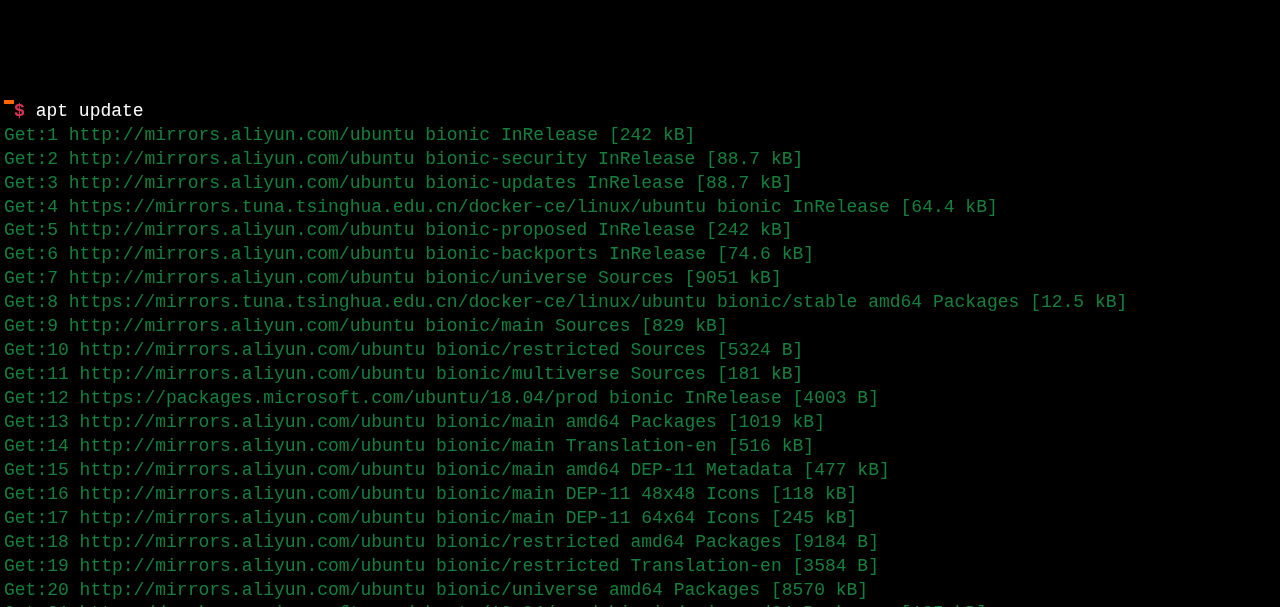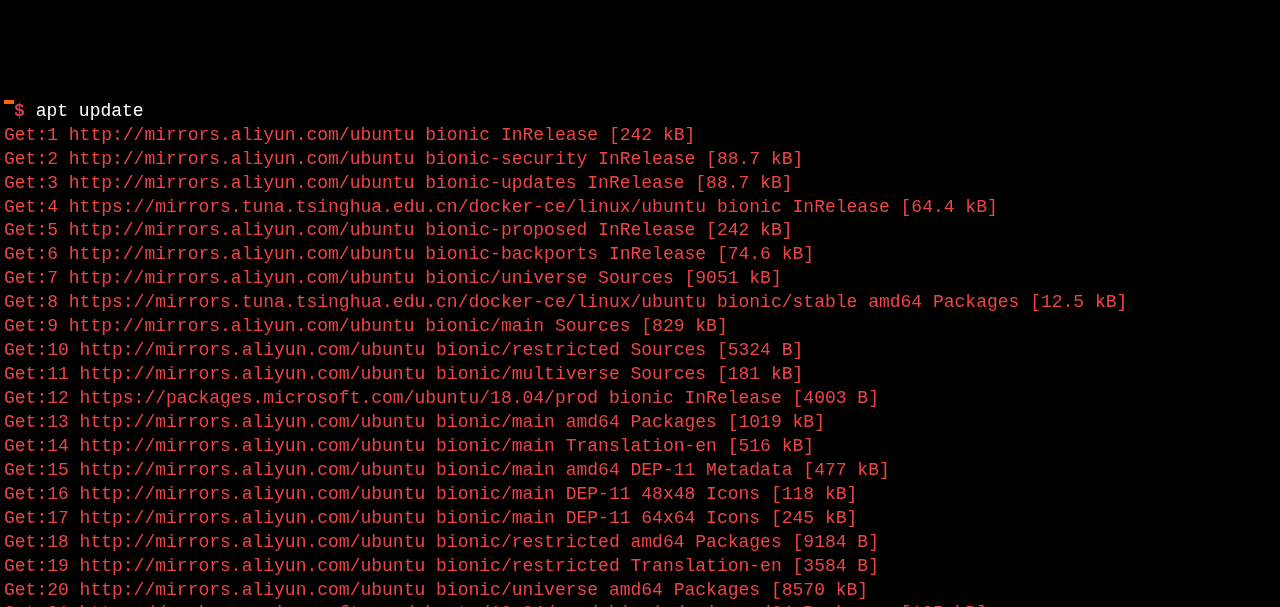--- a/index.html
+++ b/index.html
@@ -32,21 +32,21 @@
     }
     .prompt-dollar {
       color: #dd3355;
       font-weight: bold;
     }
     .command-text {
       color: #ffffff;
       text-align: right;
     }
     .output-line {
-      color: #ef4444;
+      color: #15803d;
     }
   </style>
 </head>
 <body>
 
 
 
 <div><span class="terminal-line"><span class="cursor-block"></span><span class="prompt-dollar">$</span> <span class="command-text">apt update</span></span><span id="output-container"><span class="terminal-line output-line">Get:1 http://mirrors.aliyun.com/ubuntu bionic InRelease [242 kB]</span><span class="terminal-line output-line">Get:2 http://mirrors.aliyun.com/ubuntu bionic-security InRelease [88.7 kB]</span><span class="terminal-line output-line">Get:3 http://mirrors.aliyun.com/ubuntu bionic-updates InRelease [88.7 kB]</span><span class="terminal-line output-line">Get:4 https://mirrors.tuna.tsinghua.edu.cn/docker-ce/linux/ubuntu bionic InRelease [64.4 kB]</span><span class="terminal-line output-line">Get:5 http://mirrors.aliyun.com/ubuntu bionic-proposed InRelease [242 kB]</span><span class="terminal-line output-line">Get:6 http://mirrors.aliyun.com/ubuntu bionic-backports InRelease [74.6 kB]</span><span class="terminal-line output-line">Get:7 http://mirrors.aliyun.com/ubuntu bionic/universe Sources [9051 kB]</span><span class="terminal-line output-line">Get:8 https://mirrors.tuna.tsinghua.edu.cn/docker-ce/linux/ubuntu bionic/stable amd64 Packages [12.5 kB]</span><span class="terminal-line output-line">Get:9 http://mirrors.aliyun.com/ubuntu bionic/main Sources [829 kB]</span><span class="terminal-line output-line">Get:10 http://mirrors.aliyun.com/ubuntu bionic/restricted Sources [5324 B]</span><span class="terminal-line output-line">Get:11 http://mirrors.aliyun.com/ubuntu bionic/multiverse Sources [181 kB]</span><span class="terminal-line output-line">Get:12 https://packages.microsoft.com/ubuntu/18.04/prod bionic InRelease [4003 B]</span><span class="terminal-line output-line">Get:13 http://mirrors.aliyun.com/ubuntu bionic/main amd64 Packages [1019 kB]</span><span class="terminal-line output-line">Get:14 http://mirrors.aliyun.com/ubuntu bionic/main Translation-en [516 kB]</span><span class="terminal-line output-line">Get:15 http://mirrors.aliyun.com/ubuntu bionic/main amd64 DEP-11 Metadata [477 kB]</span><span class="terminal-line output-line">Get:16 http://mirrors.aliyun.com/ubuntu bionic/main DEP-11 48x48 Icons [118 kB]</span><span class="terminal-line output-line">Get:17 http://mirrors.aliyun.com/ubuntu bionic/main DEP-11 64x64 Icons [245 kB]</span><span class="terminal-line output-line">Get:18 http://mirrors.aliyun.com/ubuntu bionic/restricted amd64 Packages [9184 B]</span><span class="terminal-line output-line">Get:19 http://mirrors.aliyun.com/ubuntu bionic/restricted Translation-en [3584 B]</span><span class="terminal-line output-line">Get:20 http://mirrors.aliyun.com/ubuntu bionic/universe amd64 Packages [8570 kB]</span><span class="terminal-line output-line">Get:21 https://packages.microsoft.com/ubuntu/18.04/prod bionic/main amd64 Packages [125 kB]</span></span></div>
 
 

